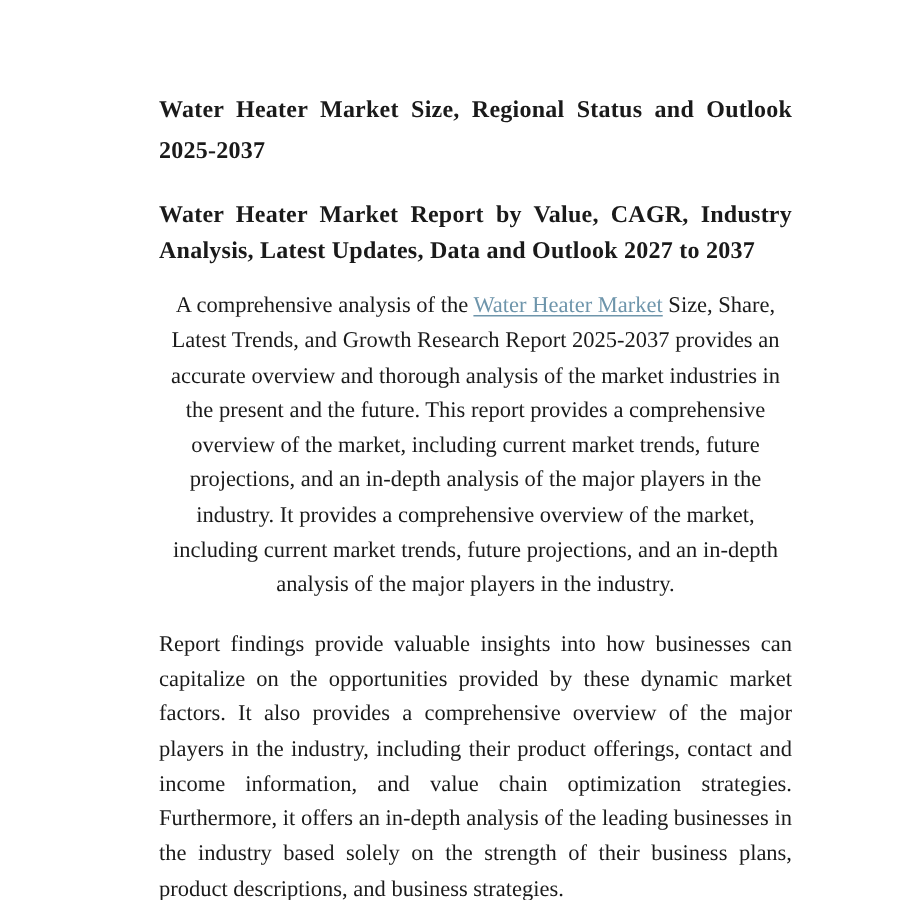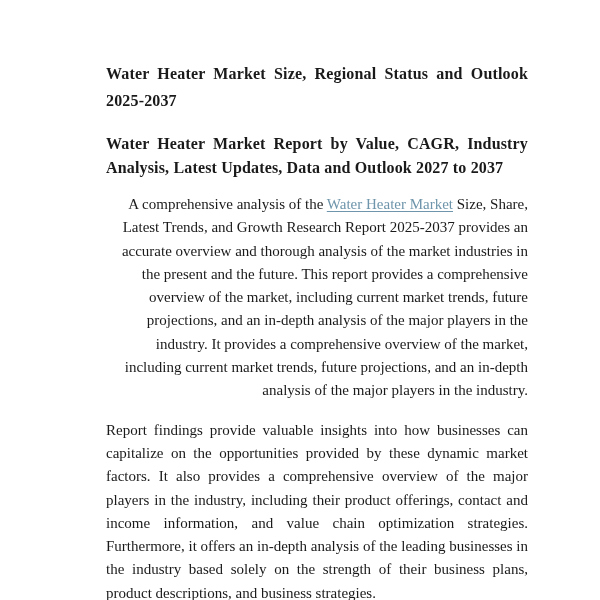--- a/index.html
+++ b/index.html
@@ -30,21 +30,21 @@
     letter-spacing: 0.01em;
   }
   .doc-heading.secondary {
     line-height: 24px;
     margin-bottom: 13px;
   }
   .doc-paragraph {
     margin: 0 0 16px 0;
     font-size: 15px;
     line-height: 23.3px;
-    text-align: right;
+    text-align: center;
   }
   .doc-paragraph.justified {
     text-align: justify;
     margin-bottom: 0;
   }
   a.doc-link {
     color: #6e95ab;
     text-decoration: underline;
     text-underline-offset: 2px;
     cursor: pointer;

